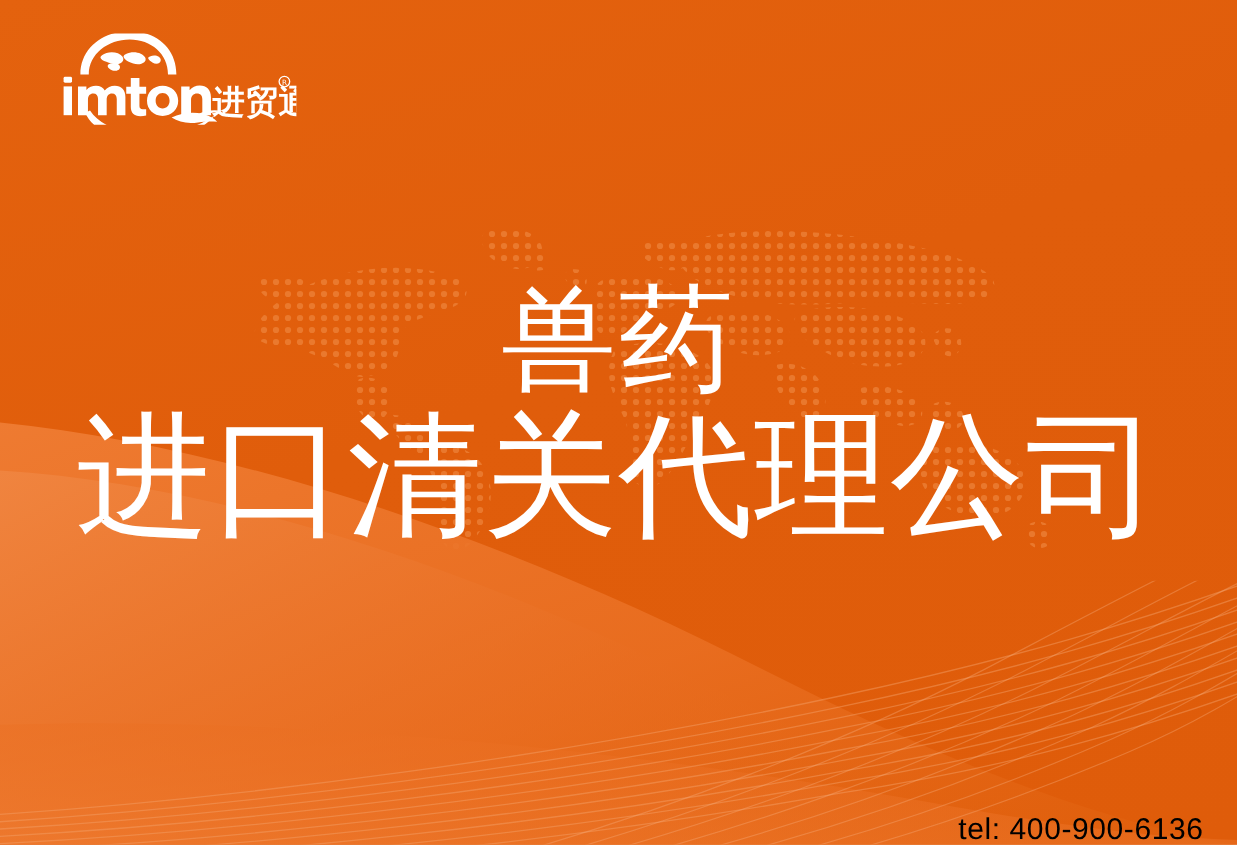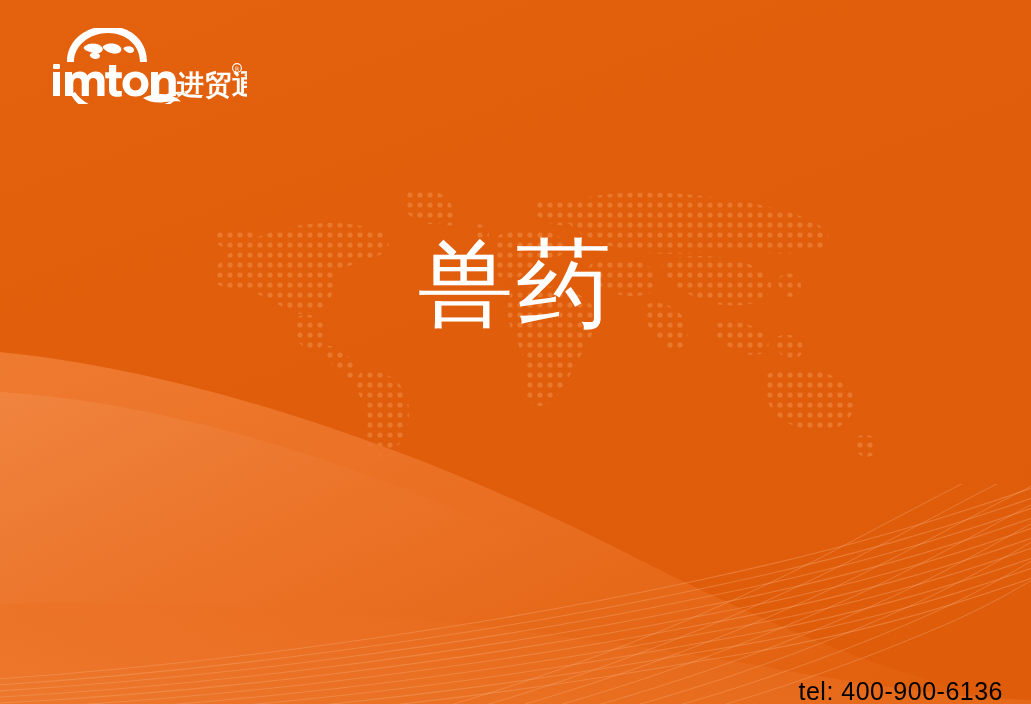--- a/index.html
+++ b/index.html
@@ -288,17 +288,18 @@
                  C50 90 30 80 24 66 Z"></path>
         <path d="M96 70 C104 66 114 65 122 67 C128 68.5 132 71 134 73.5
                  C130 73 124 73 118 74 C110 75.4 102 74 96 70 Z"></path>
         <path d="M118 67 C124 64 132 63 138 64.6 C133 65.6 127 66.4 122 68 Z"></path>
       </g>
     </svg>
   </div>
 
   <div class="headline">
     <span class="line1">兽药</span>
+    <span class="line2">进口清关代理公司</span>
   </div>
 
   <div class="tel">tel: 400-900-6136</div>
 
 </div>
 
 </body></html>

